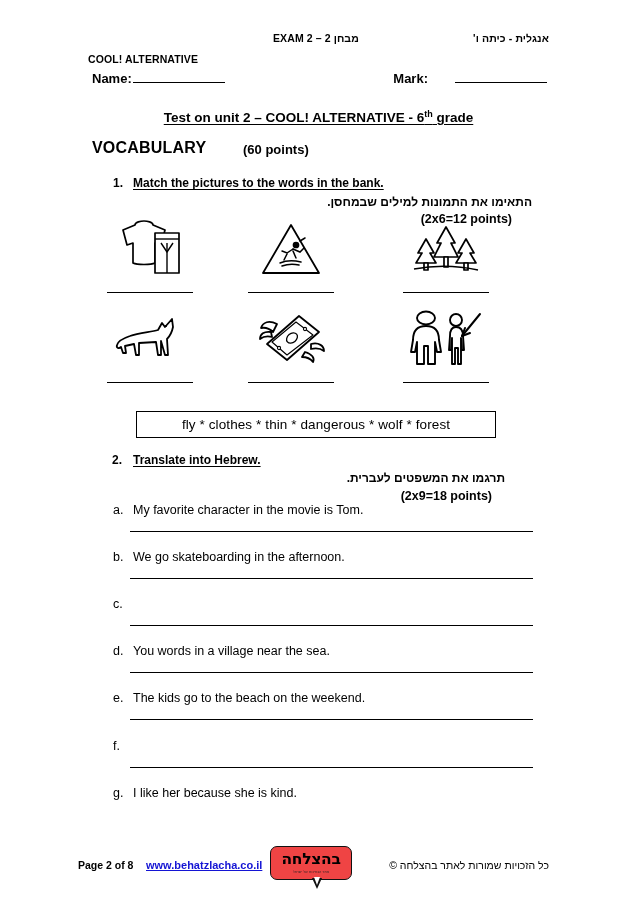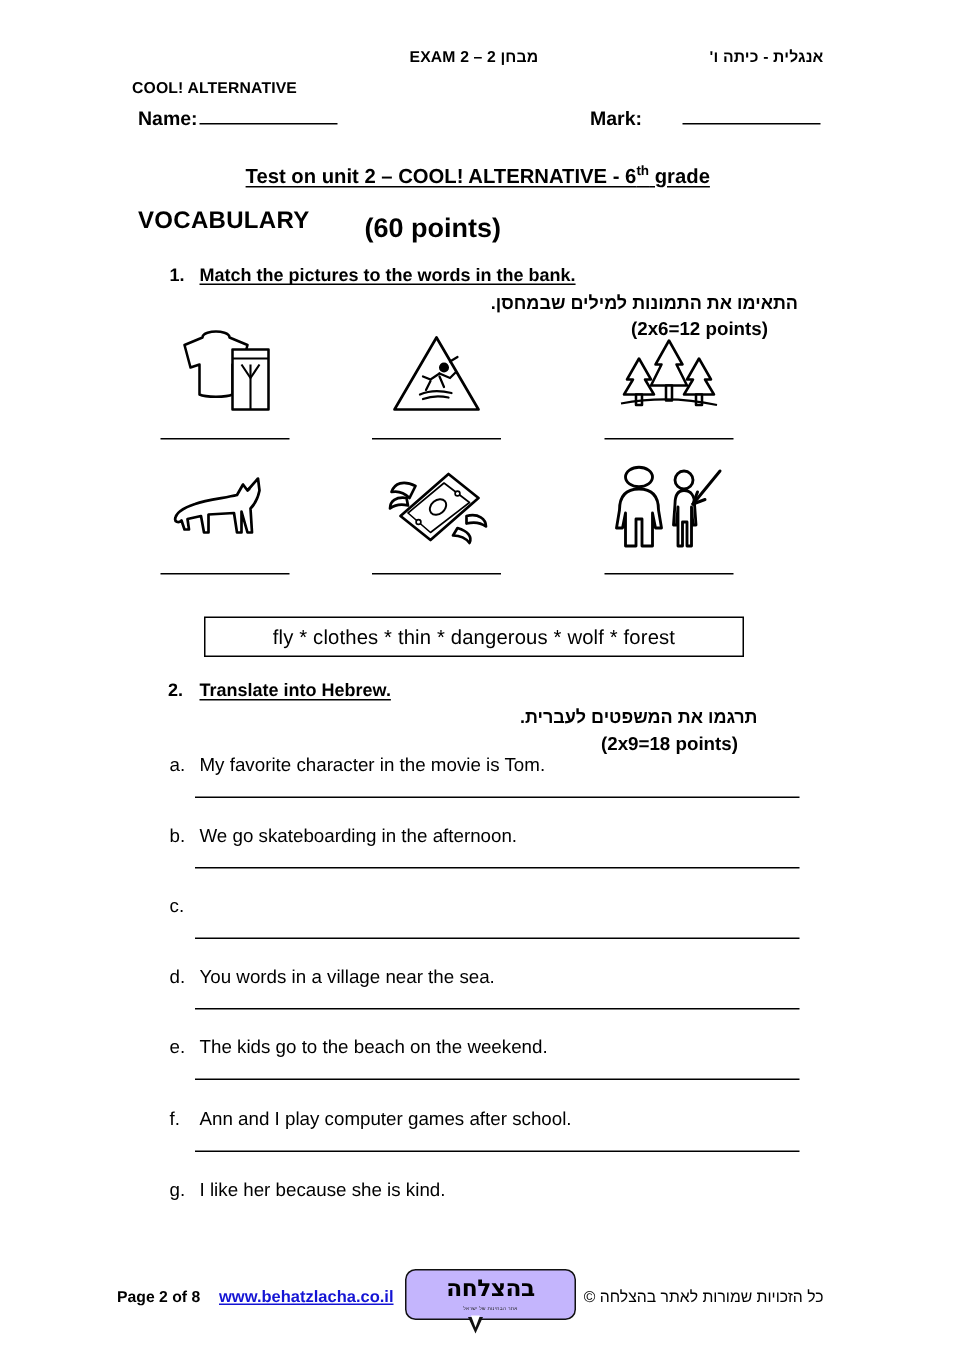--- a/index.html
+++ b/index.html
@@ -80,21 +80,21 @@
     top: 139px;
     left: 92px;
     font-size: 16px;
     font-weight: bold;
     letter-spacing: .2px;
   }
   .section-points {
     position: absolute;
     top: 142px;
     left: 243px;
-    font-size: 18px;
+    font-size: 13px;
     font-weight: bold;
   }
 
   
   .q1-num {
     position: absolute;
     top: 176px;
     left: 113px;
     font-size: 12px;
     font-weight: bold;
@@ -209,24 +209,24 @@
     font-size: 11px; font-weight: bold;
     color: #1414d4;
     text-decoration: underline;
   }
   .foot-logo {
     position: absolute; left: 270px; top: -9px;
     width: 90px; height: 42px;
   }
   .bubble {
     position: absolute; left: 0; top: 0;
-    width: 114px; height: 34px;
+    width: 82px; height: 34px;
     border: 1.6px solid #111;
     border-radius: 7px;
-    background: #c4b5fd;
+    background: #ef4444;
     display: flex;
     flex-direction: column;
     align-items: center;
     justify-content: center;
   }
   .bubble-main {
     font-family: "DejaVu Sans", sans-serif;
     font-size: 15.5px;
     font-weight: bold;
     direction: rtl;
@@ -429,21 +429,20 @@
   </div>
 
   <div class="tr-item" style="top:691px;">
     <span class="tr-label">e.</span>
     <span class="tr-sent">The kids go to the beach on the weekend.</span>
     <div class="tr-line"></div>
   </div>
 
   <div class="tr-item" style="top:739px;">
     <span class="tr-label">f.</span>
-    <span class="tr-sent">Ann and I play computer games after school.</span>
     <div class="tr-line"></div>
   </div>
 
   <div class="tr-item" style="top:786px;">
     <span class="tr-label">g.</span>
     <span class="tr-sent">I like her because she is kind.</span>
   </div>
 
   <div class="footer">
     <div class="foot-page">Page 2 of 8</div>

